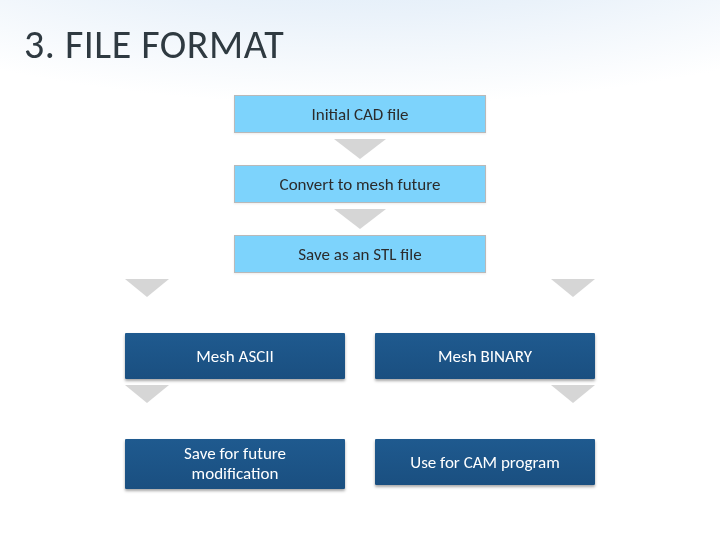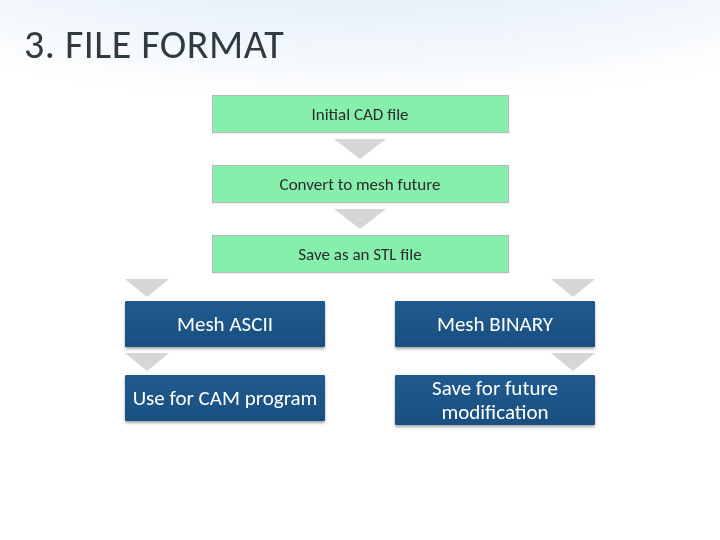--- a/index.html
+++ b/index.html
@@ -22,23 +22,23 @@
   .flow {
     position: absolute;
     top: 95px;
     left: 0;
     width: 720px;
     display: flex;
     flex-direction: column;
     align-items: center;
   }
   .box-white {
-    width: 297px;
+    width: 252px;
     height: 38px;
-    background: #86efac;
+    background: #7dd3fc;
     border: 1px solid #b9b9b9;
     display: flex;
     align-items: center;
     justify-content: center;
     font-size: 17px;
     color: #2b2b2b;
     box-shadow: 0 1px 2px rgba(0,0,0,0.08);
   }
   .arrow {
     width: 0;
@@ -63,31 +63,32 @@
     margin-top: 6px;
     margin-bottom: 4px;
   }
   .split-arrows .arrow-small { margin: 0; }
   .pair-row {
     width: 470px;
     display: flex;
     justify-content: space-between;
   }
   .box-blue {
-    width: 200px;
+    width: 220px;
     height: 46px;
     background: linear-gradient(#1f5a8f, #1a4f80);
     color: #ffffff;
     display: flex;
     align-items: center;
     justify-content: center;
-    font-size: 21px;
+    font-size: 17px;
     text-align: center;
     box-shadow: 0 2px 3px rgba(0,0,0,0.35);
     border-radius: 1px;
+    margin-top: 32px;
   }
   .box-blue.two-line { line-height: 1.15; padding: 4px 6px; height: 50px; }
 </style>
 </head>
 <body>
 
 <div class="title">3. FILE FORMAT</div>
 
 <div class="flow">
 
@@ -108,22 +109,22 @@
     <div class="box-blue">Mesh ASCII</div>
     <div class="box-blue">Mesh BINARY</div>
   </div>
 
   <div class="split-arrows">
     <div class="arrow-small"></div>
     <div class="arrow-small"></div>
   </div>
 
   <div class="pair-row">
-    <div class="box-blue">Use for CAM program</div>
     <div class="box-blue two-line">
       <div>
         <span>Save for  future</span><br>
         <span>modification</span>
       </div>
     </div>
+    <div class="box-blue">Use for CAM program</div>
   </div>
 
 </div>
 
 </body></html>

